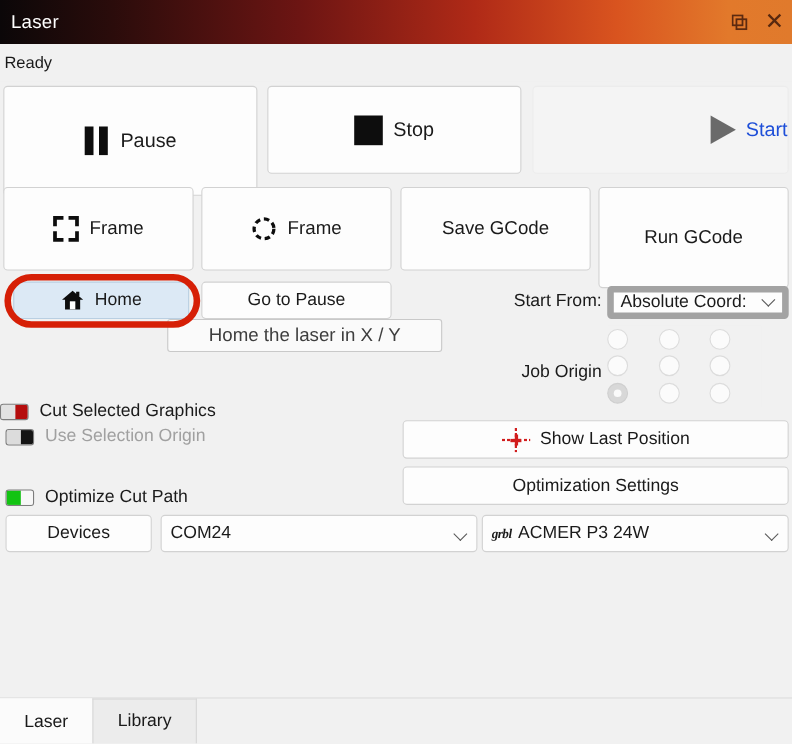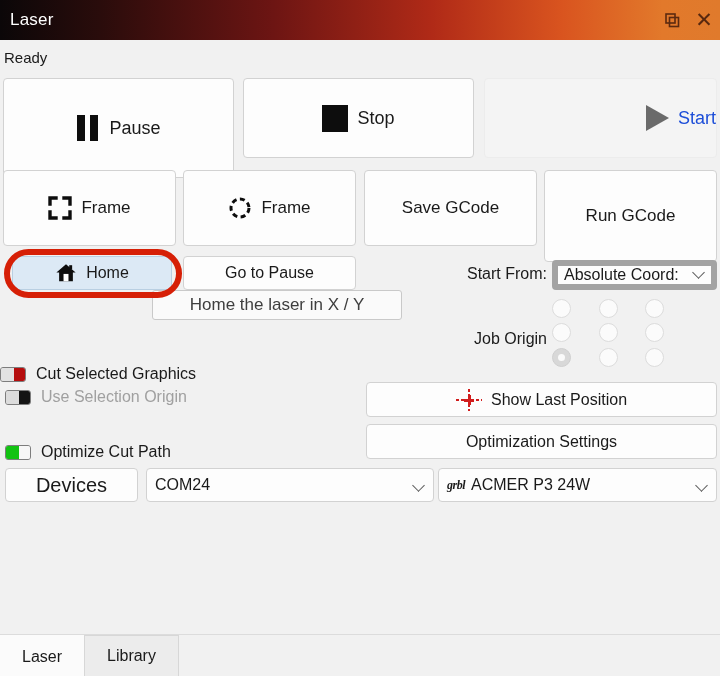--- a/index.html
+++ b/index.html
@@ -193,21 +193,21 @@
   }
   .ico-crosshair .core::before {
     content: ""; position: absolute; left: 4px; top: 0; width: 3px; height: 10px; background: #d11d1d;
   }
   .ico-crosshair .core::after {
     content: ""; position: absolute; left: 0; top: 4px; width: 10px; height: 3px; background: #d11d1d;
   }
 
   
   #btn-devices { left: 5px; top: 468px; width: 133px; height: 34px; }
-  #btn-devices .lbl { font-size: 20px; }
+  #btn-devices .lbl { font-size: 16px; }
   .combo {
     position: absolute; background: #fdfdfd; border: 1px solid #d2d2d2; border-radius: 4px;
     display: flex; align-items: center; padding: 0 8px; gap: 6px;
     font-size: 16px; color: #1a1a1a; white-space: nowrap; overflow: hidden;
   }
   #combo-port   { left: 146px; top: 468px; width: 288px; height: 34px; }
   #combo-device { left: 438px; top: 468px; width: 279px; height: 34px; }
   .combo .val { flex: 1; overflow: hidden; }
   .grbl-logo {
     font-family: "Liberation Serif", serif; font-style: italic; font-weight: 700;

